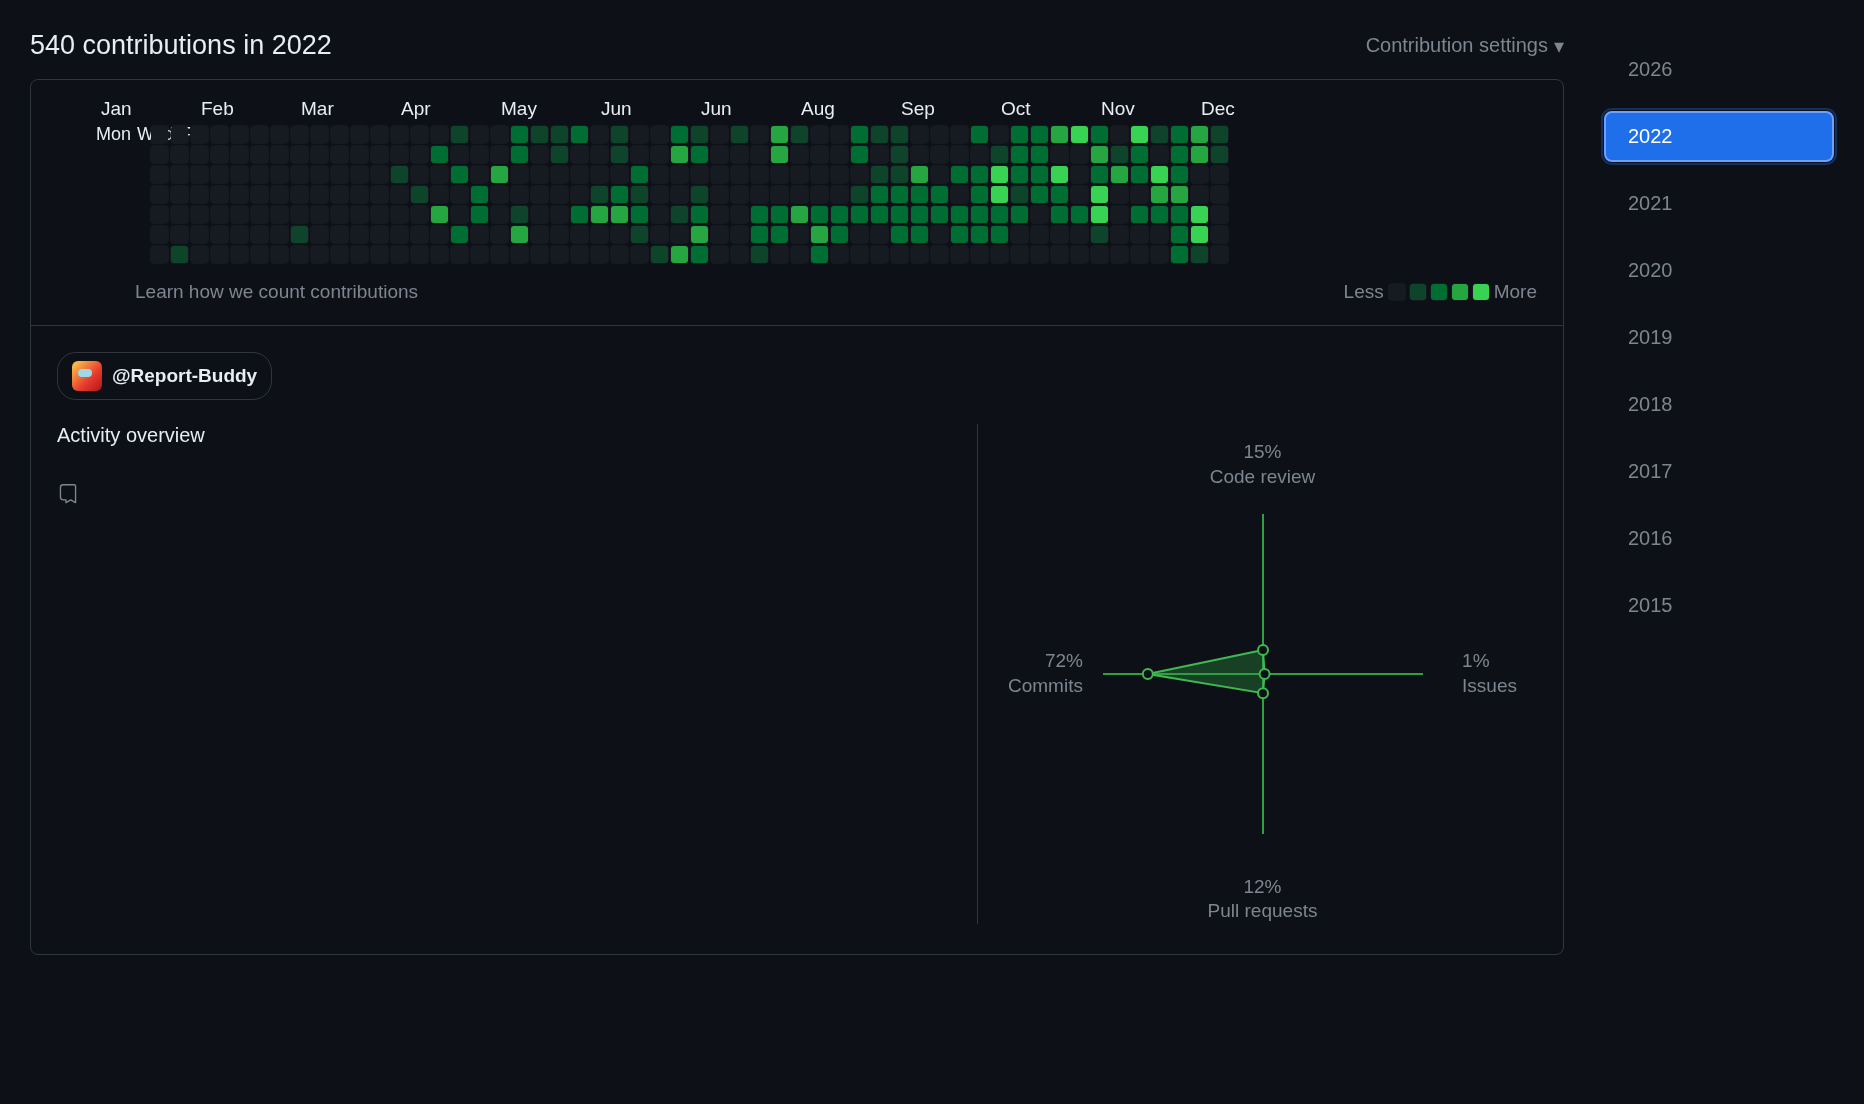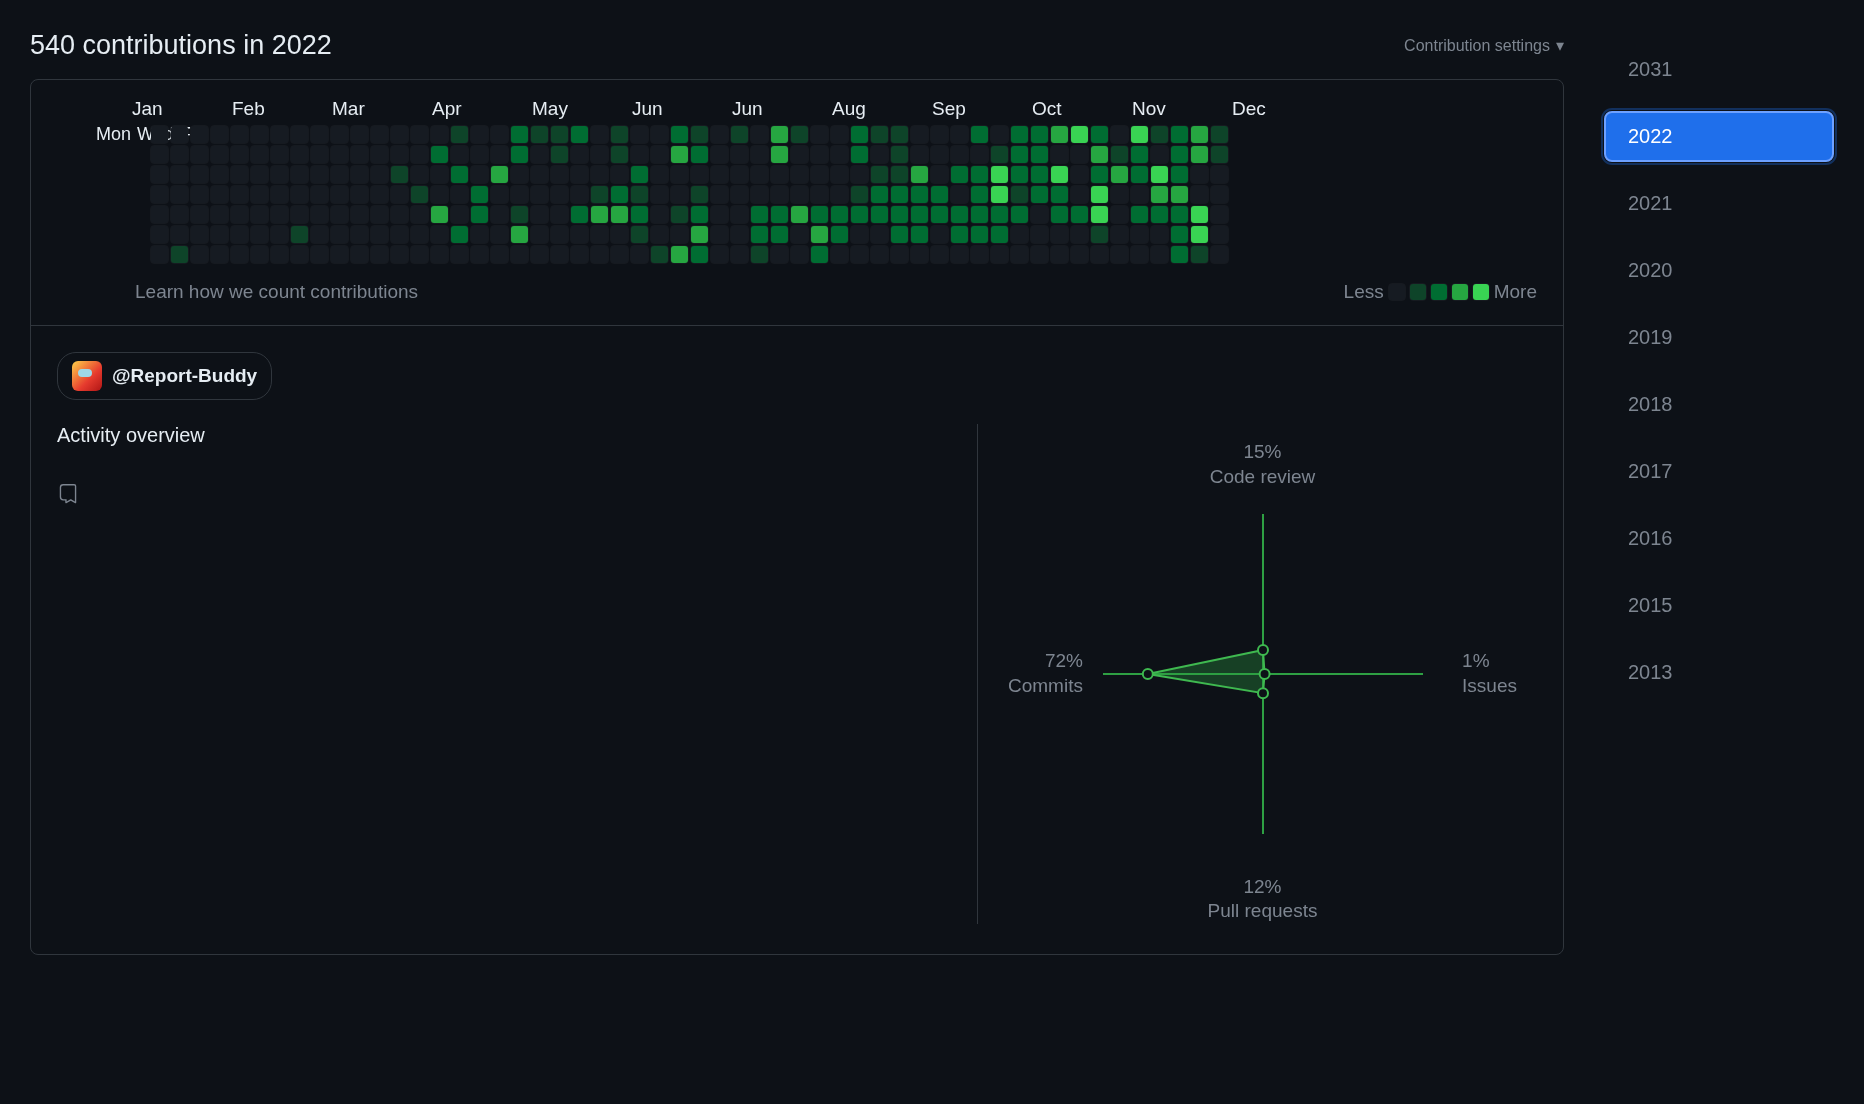--- a/index.html
+++ b/index.html
@@ -32,31 +32,31 @@
   .main-col { flex: 1; min-width: 0; }
   .year-col { width: 230px; padding-top: 14px; }
 
   .header-row {
     display: flex;
     justify-content: space-between;
     align-items: center;
     margin-bottom: 18px;
   }
   .title { font-size: 27px; font-weight: 400; }
-  .settings { color: var(--text-muted); font-size: 16px; display: flex; align-items: center; gap: 6px; cursor: pointer; }
+  .settings { color: var(--text-muted); font-size: 20px; display: flex; align-items: center; gap: 6px; cursor: pointer; }
 
   .panel {
     border: 1px solid var(--panel-border);
     border-radius: 8px;
     padding: 18px 26px 30px 26px;
   }
 
   
   .cal-wrap { margin-left: 36px; }
-  .month-row { display: flex; margin-left: 39px; gap: 0; margin-bottom: 6px; }
+  .month-row { display: flex; margin-left: 8px; gap: 0; margin-bottom: 6px; }
   .month-row span { color: var(--text); font-size: 19px; width: 100px; flex: none; }
   .cal-body { display: flex; }
   .day-labels { display: flex; flex-direction: row; gap: 3px; margin-right: 8px; width: 50px; }
   .day-labels span { height: 17px; font-size: 18px; color: var(--text); line-height: 17px; }
   .grid { display: flex; gap: 3px; }
   .col { display: flex; flex-direction: column; gap: 3px; }
   .cell { width: 17px; height: 17px; border-radius: 3px; background: var(--green0); outline: 1px solid rgba(255,255,255,0.04); }
   .l1 { background: var(--green1); }
   .l2 { background: var(--green2); }
   .l3 { background: var(--green3); }
@@ -691,23 +691,22 @@
               <circle cx="0" cy="19.2" r="5" fill="#0d1117" stroke="#3fb950" stroke-width="2"></circle>
               <circle cx="-115.19999999999999" cy="0" r="5" fill="#0d1117" stroke="#3fb950" stroke-width="2"></circle>
             </svg>
         </div>
       </div>
     </div>
   </div>
 </div>
 
 <div class="year-col" id="year-col">
-    <div class="yr">2031</div>
+    <div class="yr">2026</div>
     <div class="yr active">2022</div>
     <div class="yr">2021</div>
     <div class="yr">2020</div>
     <div class="yr">2019</div>
     <div class="yr">2018</div>
     <div class="yr">2017</div>
     <div class="yr">2016</div>
     <div class="yr">2015</div>
-    <div class="yr">2013</div>
   </div>
 
 </body></html>

